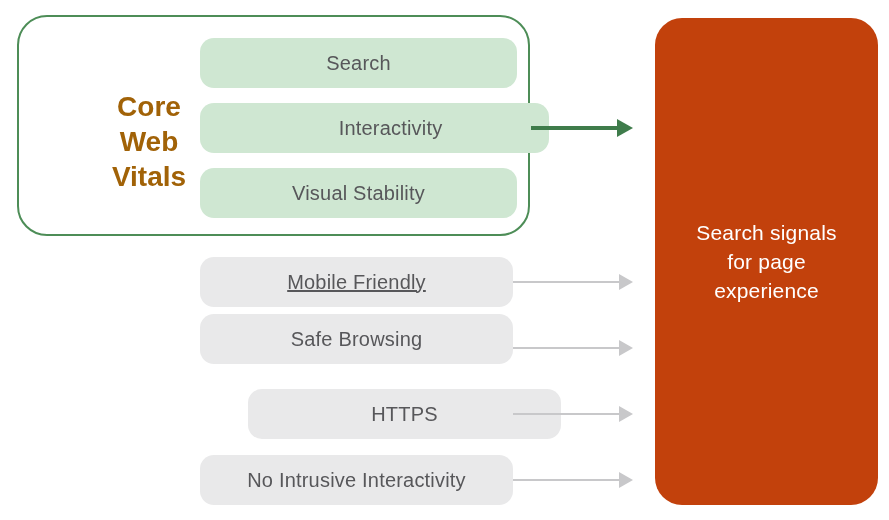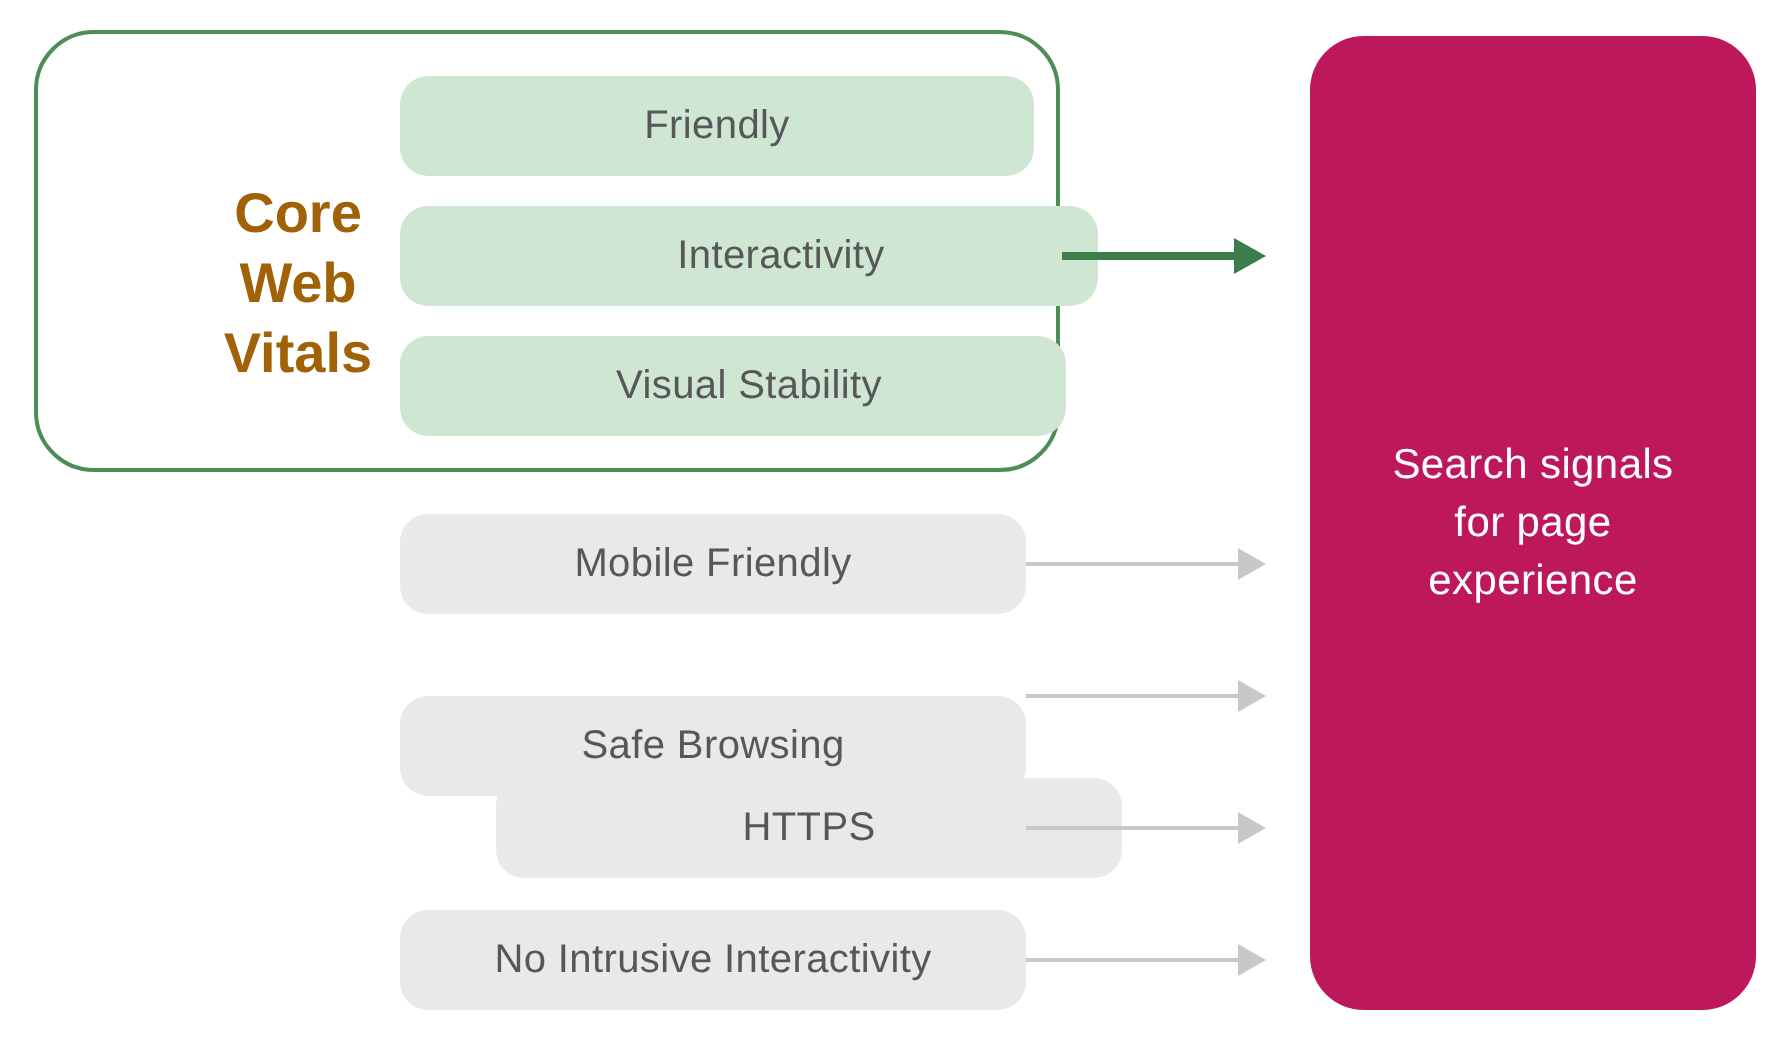--- a/index.html
+++ b/index.html
@@ -44,23 +44,23 @@
     align-items: center;
     justify-content: center;
     font-size: 20px;
     color: #57575a;
     letter-spacing: 0.2px;
   }
   .pill.green { width: 317px; background: #cfe7d2; }
   .pill.gray  { width: 313px; background: #e9e9ea; }
   .p-loading        { top: 38px; }
   .p-interactivity  { top: 103px; padding-left: 32px; }
-  .p-visual         { top: 168px; padding-left: 16px; }
-  .p-mobile   { top: 257px; }
-  .p-safe     { top: 314px; margin-top: 34px; }
+  .p-visual         { top: 168px; }
+  .p-mobile   { top: 257px; text-decoration: underline; }
+  .p-safe     { top: 314px; }
   .p-https    { top: 389px; margin-left: 48px; }
   .p-intrusive{ top: 455px; }
 
   
   .arrow {
     position: absolute;
     display: flex;
     align-items: center;
   }
   .arrow .shaft { flex: 1 1 auto; }
@@ -90,21 +90,21 @@
   .a-mobile   { top: 273px !important; }
   .a-safe     { top: 339px !important; }
   .a-https    { top: 405px !important; }
   .a-intrusive{ top: 471px !important; }
 
   
   .target-box {
     position: absolute;
     left: 655px; top: 18px;
     width: 223px; height: 487px;
-    background: #be185d;
+    background: #c2410c;
     border-radius: 27px;
     display: flex;
     align-items: center;
     justify-content: center;
   }
   .target-label {
     color: #ffffff;
     font-size: 21px;
     font-weight: 500;
     line-height: 29px;
@@ -117,21 +117,21 @@
 <body>
 
 <div class="canvas">
 
   <div class="green-box">
     <div class="cwv-label">Core
 Web
 Vitals</div>
   </div>
 
-  <div class="pill green p-loading">Friendly</div>
+  <div class="pill green p-loading">Search</div>
   <div class="pill green p-interactivity">Interactivity</div>
   <div class="pill green p-visual">Visual Stability</div>
 
   <div class="pill gray p-mobile">Mobile Friendly</div>
   <div class="pill gray p-safe">Safe Browsing</div>
   <div class="pill gray p-https">HTTPS</div>
   <div class="pill gray p-intrusive">No Intrusive Interactivity</div>
 
   <div class="arrow green-arrow">
     <div class="shaft"></div>

